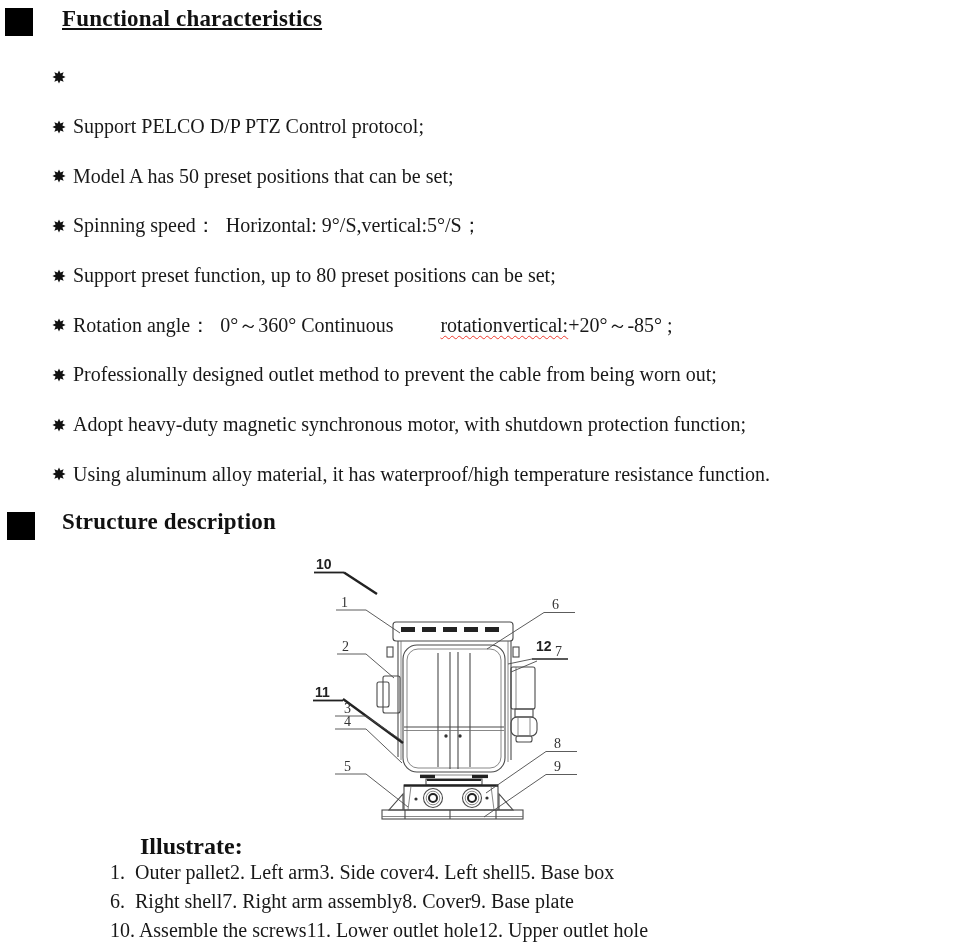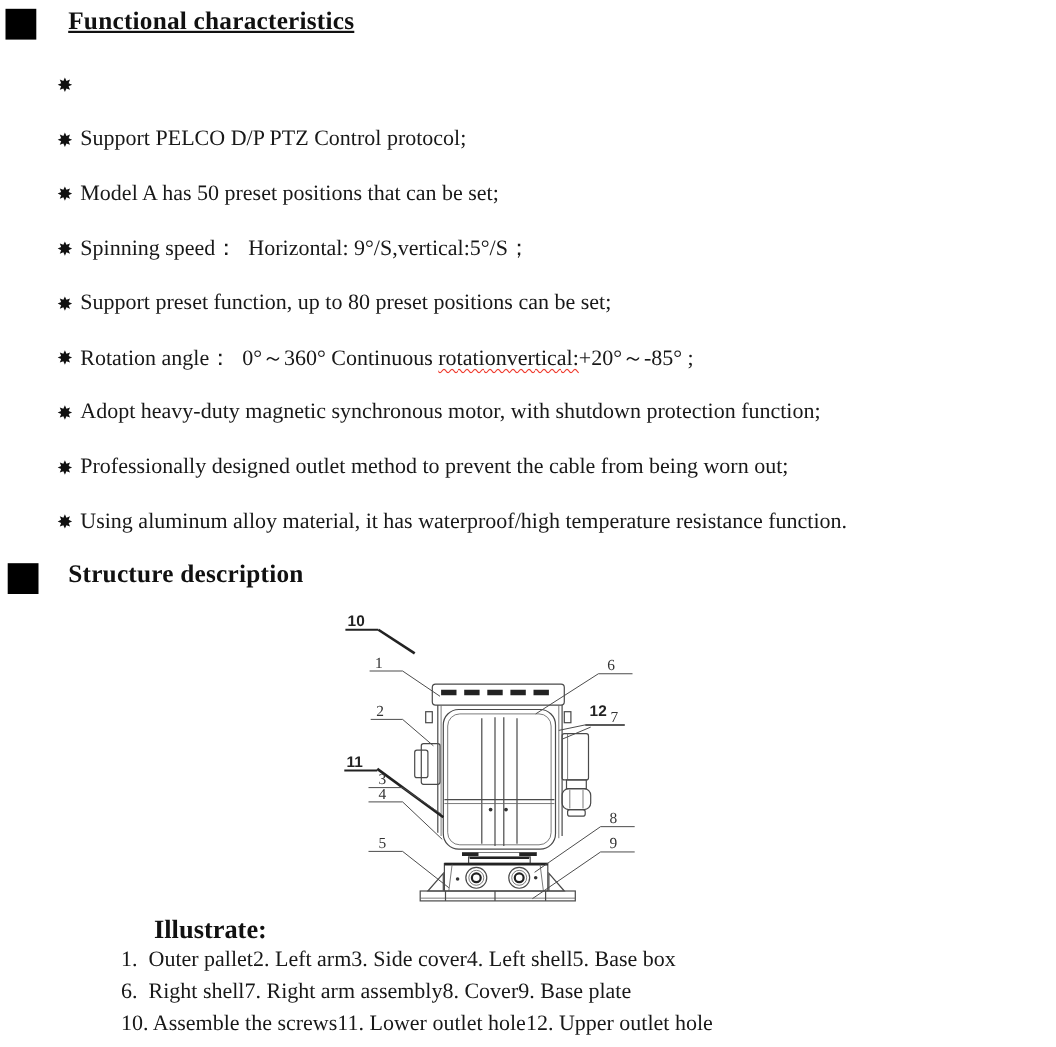--- a/index.html
+++ b/index.html
@@ -42,20 +42,21 @@
   .feature-text {
     font-size:20px;
     white-space:pre-wrap;
     color:#181818;
   }
   .misspelled {
     text-decoration:underline wavy #f03a2d;
     text-decoration-thickness:1px;
     text-underline-offset:3px;
     text-decoration-skip-ink:none;
+    margin-left:42px;
   }
   .diagram {
     position:absolute;
     left:300px; top:555px;
     width:320px; height:270px;
   }
   .diagram .draw { stroke:#4a4a4a; fill:none; stroke-width:1.1; }
   .diagram .thin { stroke:#6a6a6a; fill:none; stroke-width:0.8; }
   .diagram .leader { stroke:#4a4a4a; fill:none; stroke-width:0.9; }
   .diagram .leader-thick { stroke:#222; fill:none; stroke-width:2.4; }
@@ -132,27 +133,27 @@
   <li class="feature-item">
     <svg class="star-bullet" viewBox="0 0 16 16">
         <polygon fill="#111" points="8,0.5 9.61,4.12 13.3,2.7 11.88,6.39 15.5,8 11.88,9.61 13.3,13.3 9.61,11.88 8,15.5 6.39,11.88 2.7,13.3 4.12,9.61 0.5,8 4.12,6.39 2.7,2.7 6.39,4.12"></polygon>
       </svg>
     <span class="feature-text"><span>Rotation angle：  0°～360° Continuous </span><span class="misspelled">rotationvertical:</span><span>+20°～-85° ;</span></span>
   </li>
   <li class="feature-item">
     <svg class="star-bullet" viewBox="0 0 16 16">
         <polygon fill="#111" points="8,0.5 9.61,4.12 13.3,2.7 11.88,6.39 15.5,8 11.88,9.61 13.3,13.3 9.61,11.88 8,15.5 6.39,11.88 2.7,13.3 4.12,9.61 0.5,8 4.12,6.39 2.7,2.7 6.39,4.12"></polygon>
       </svg>
+    <span class="feature-text">Professionally designed outlet method to prevent the cable from being worn out;</span>
+  </li>
+  <li class="feature-item">
+    <svg class="star-bullet" viewBox="0 0 16 16">
+        <polygon fill="#111" points="8,0.5 9.61,4.12 13.3,2.7 11.88,6.39 15.5,8 11.88,9.61 13.3,13.3 9.61,11.88 8,15.5 6.39,11.88 2.7,13.3 4.12,9.61 0.5,8 4.12,6.39 2.7,2.7 6.39,4.12"></polygon>
+      </svg>
     <span class="feature-text">Adopt heavy-duty magnetic synchronous motor, with shutdown protection function;</span>
-  </li>
-  <li class="feature-item">
-    <svg class="star-bullet" viewBox="0 0 16 16">
-        <polygon fill="#111" points="8,0.5 9.61,4.12 13.3,2.7 11.88,6.39 15.5,8 11.88,9.61 13.3,13.3 9.61,11.88 8,15.5 6.39,11.88 2.7,13.3 4.12,9.61 0.5,8 4.12,6.39 2.7,2.7 6.39,4.12"></polygon>
-      </svg>
-    <span class="feature-text">Professionally designed outlet method to prevent the cable from being worn out;</span>
   </li>
   <li class="feature-item">
     <svg class="star-bullet" viewBox="0 0 16 16">
         <polygon fill="#111" points="8,0.5 9.61,4.12 13.3,2.7 11.88,6.39 15.5,8 11.88,9.61 13.3,13.3 9.61,11.88 8,15.5 6.39,11.88 2.7,13.3 4.12,9.61 0.5,8 4.12,6.39 2.7,2.7 6.39,4.12"></polygon>
       </svg>
     <span class="feature-text">Using aluminum alloy material, it has waterproof/high temperature resistance function.</span>
   </li>
 </ul>
 
 <div class="section-marker" style="left:7px; top:512px;"></div>

